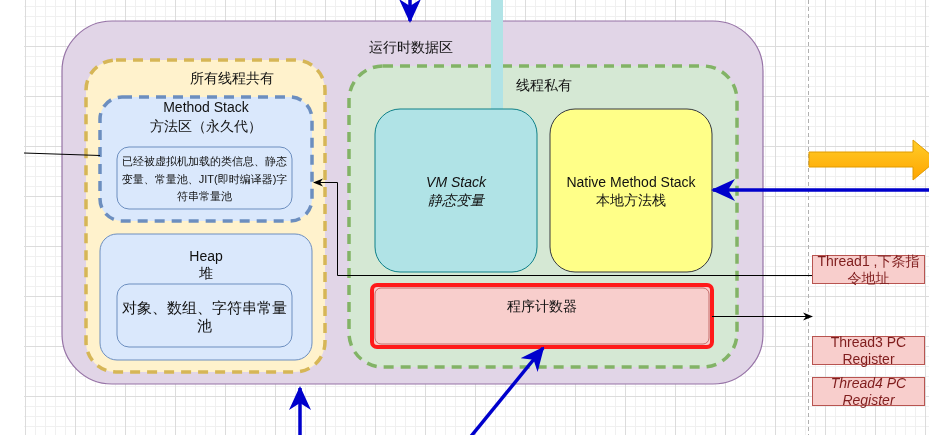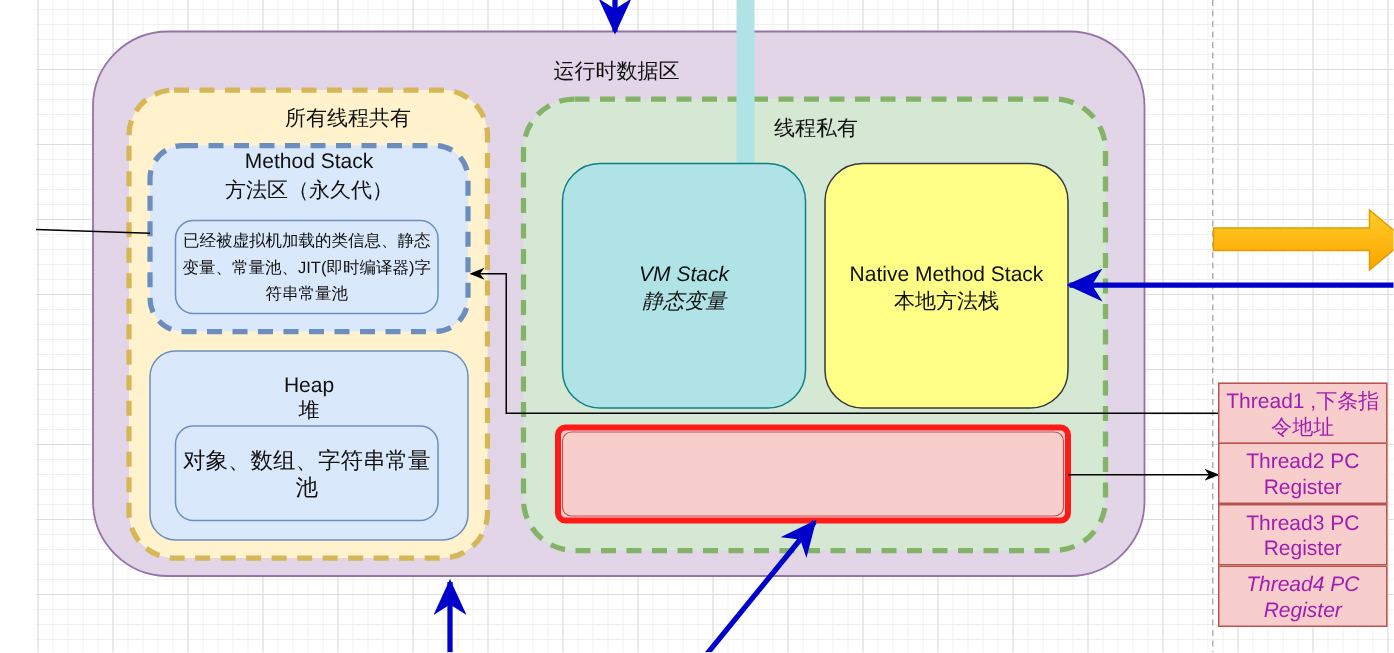--- a/index.html
+++ b/index.html
@@ -15,24 +15,24 @@
       linear-gradient(to bottom, #f0f0f0 1px, transparent 1px);
     background-size: 50px 50px, 50px 50px, 10px 10px, 10px 10px;
     background-position: 1px -4px, 1px -4px, 1px -4px, 1px -4px;
     margin-left: 24px;
   }
   svg.layer { position: absolute; left: 0; top: 0; }
   .lbl { position: absolute; text-align: center; color: #111; font-size: 14px;
          line-height: 18px; font-family: "Liberation Sans", "DejaVu Sans", sans-serif; }
   .lbl span { display: block; }
   .small { font-size: 11px; line-height: 17.5px; }
-  .thread-cell { position: absolute; left: 788px; width: 113px; height: 41px;
+  .thread-cell { position: absolute; left: 788px; width: 113px; height: 29px;
                  box-sizing: border-box; background: #f8cecc; border: 1px solid #b85450;
                  display: flex; align-items: center; justify-content: center;
-                 text-align: center; font-size: 14px; line-height: 17px; color: #a21caf;
+                 text-align: center; font-size: 14px; line-height: 17px; color: #7f1d1d;
                  padding: 0 3px; }
   .watermark { position: absolute; left: 752px; top: 398px; font-size: 17px;
                color: rgba(110,110,110,0.55); white-space: nowrap; }
 </style>
 </head>
 <body>
 
 <div id="canvas">
 
   <svg class="layer" width="929" height="435">
@@ -120,27 +120,25 @@
     <span>VM Stack</span>
     <span>静态变量</span>
   </div>
 
   <div class="lbl" style="left:526px; top:173px; width:162px;">
     <span>Native Method Stack</span>
     <span>本地方法栈</span>
   </div>
 
   <div class="lbl" style="left:351px; top:297px; width:334px; line-height:19px;">
+    <span>程序计数器</span>
   </div>
 
   <div class="thread-cell" style="top:255px;">
     <span>Thread1 ,下条指令地址</span>
-  </div>
-  <div class="thread-cell" style="top:295px;">
-    <span>Thread2 PC Register</span>
   </div>
   <div class="thread-cell" style="top:336px;align-items:center;">
     <span>Thread3 PC Register</span>
   </div>
   <div class="thread-cell" style="top:377px;font-style:italic;">
     <span>Thread4 PC Register</span>
   </div>
 
 </div>
 

